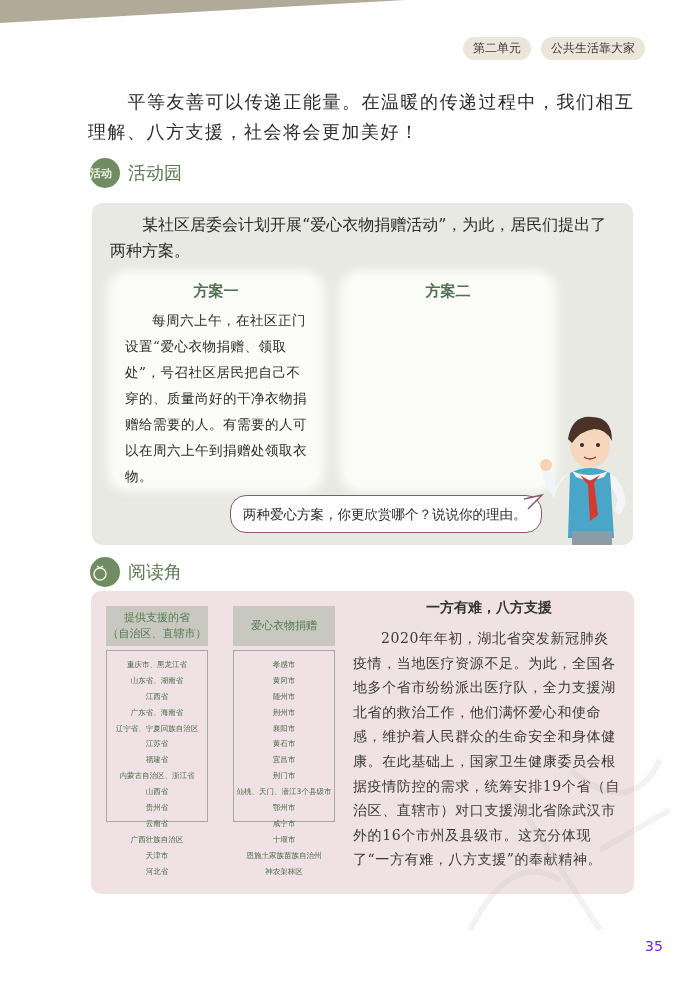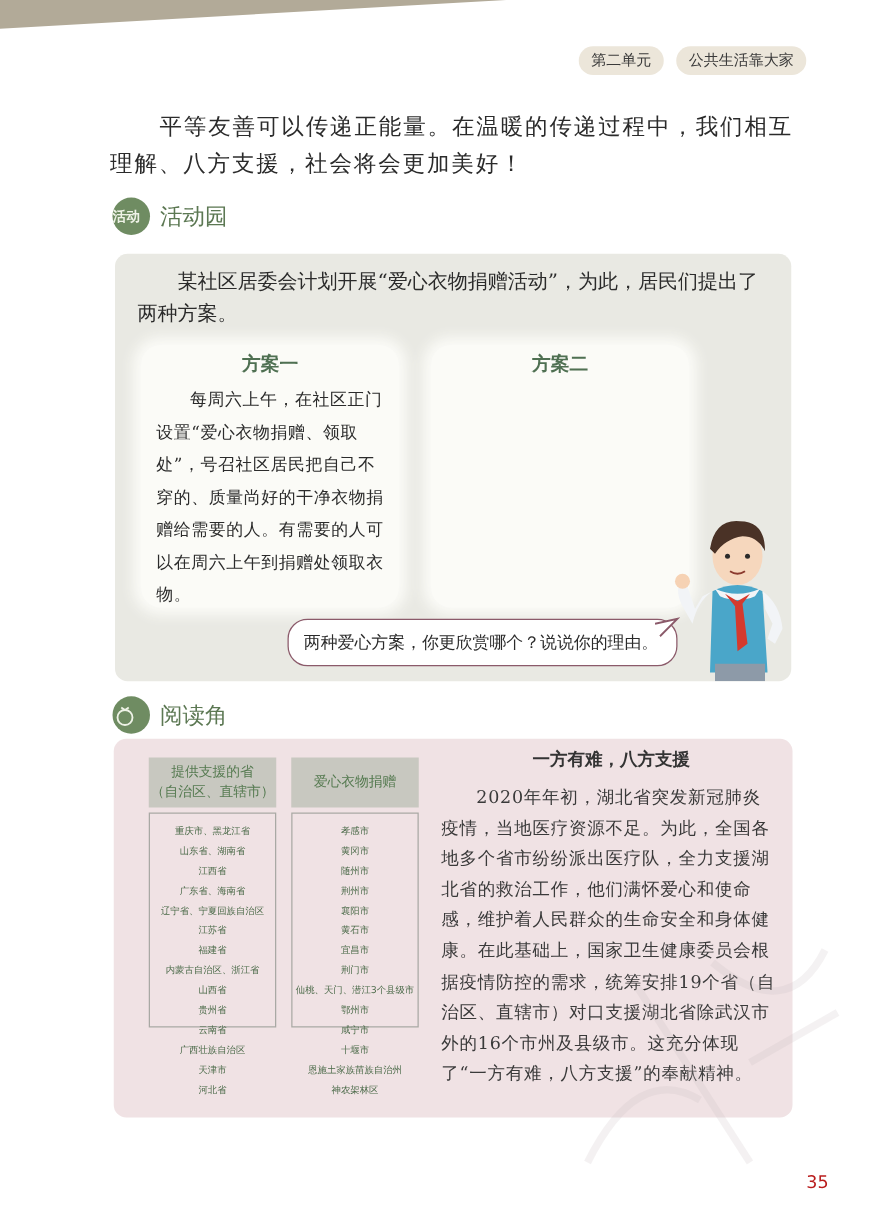--- a/index.html
+++ b/index.html
@@ -93,21 +93,21 @@
       position: absolute; left: 263px; top: 8px; width: 270px; text-align: center;
       font-family: "DejaVu Sans", sans-serif; font-weight: bold; font-size: 14px; color: #333;
     }
     .story-body {
       position: absolute; left: 262px; top: 35px; width: 270px;
       font-size: 14px; line-height: 24.6px; letter-spacing: 0.6px; color: #3a3a3a;
     }
     .story-body p { margin: 0; text-indent: 2em; }
     .page-number {
       position: absolute; left: 645px; top: 938px; font-family: "DejaVu Sans", sans-serif;
-      font-size: 14px; color: #b91c1c;
+      font-size: 14px; color: #6d28d9;
     }
     .watermark {
       position: absolute; left: 450px; top: 730px; width: 230px; height: 230px; opacity: 0.18;
     }
   </style>
 </head>
 <body>
 
 <svg class="top-band" viewBox="0 0 695 30" preserveAspectRatio="none">
   <polygon points="0,0 405,0 0,23" fill="#b2aa98"></polygon>
@@ -178,21 +178,21 @@
   <div class="section-icon">
     <svg width="20" height="20" viewBox="0 0 20 20">
       <circle cx="10" cy="12" r="6" fill="none" stroke="#eef2e6" stroke-width="1.5"></circle>
       <path d="M7 4 L10 6 L13 4" fill="none" stroke="#eef2e6" stroke-width="1.5"></path>
     </svg>
   </div>
   <span class="section-title">阅读角</span>
 </div>
 
 <div class="reading-box">
-  <div class="col" style="left:28px;">
+  <div class="col" style="left:15px;">
     <div class="col-head">
       <span>提供支援的省</span>
       <span>（自治区、直辖市）</span>
     </div>
     <div class="col-list">
       <div>重庆市、黑龙江省</div>
       <div>山东省、湖南省</div>
       <div>江西省</div>
       <div>广东省、海南省</div>
       <div>辽宁省、宁夏回族自治区</div>

